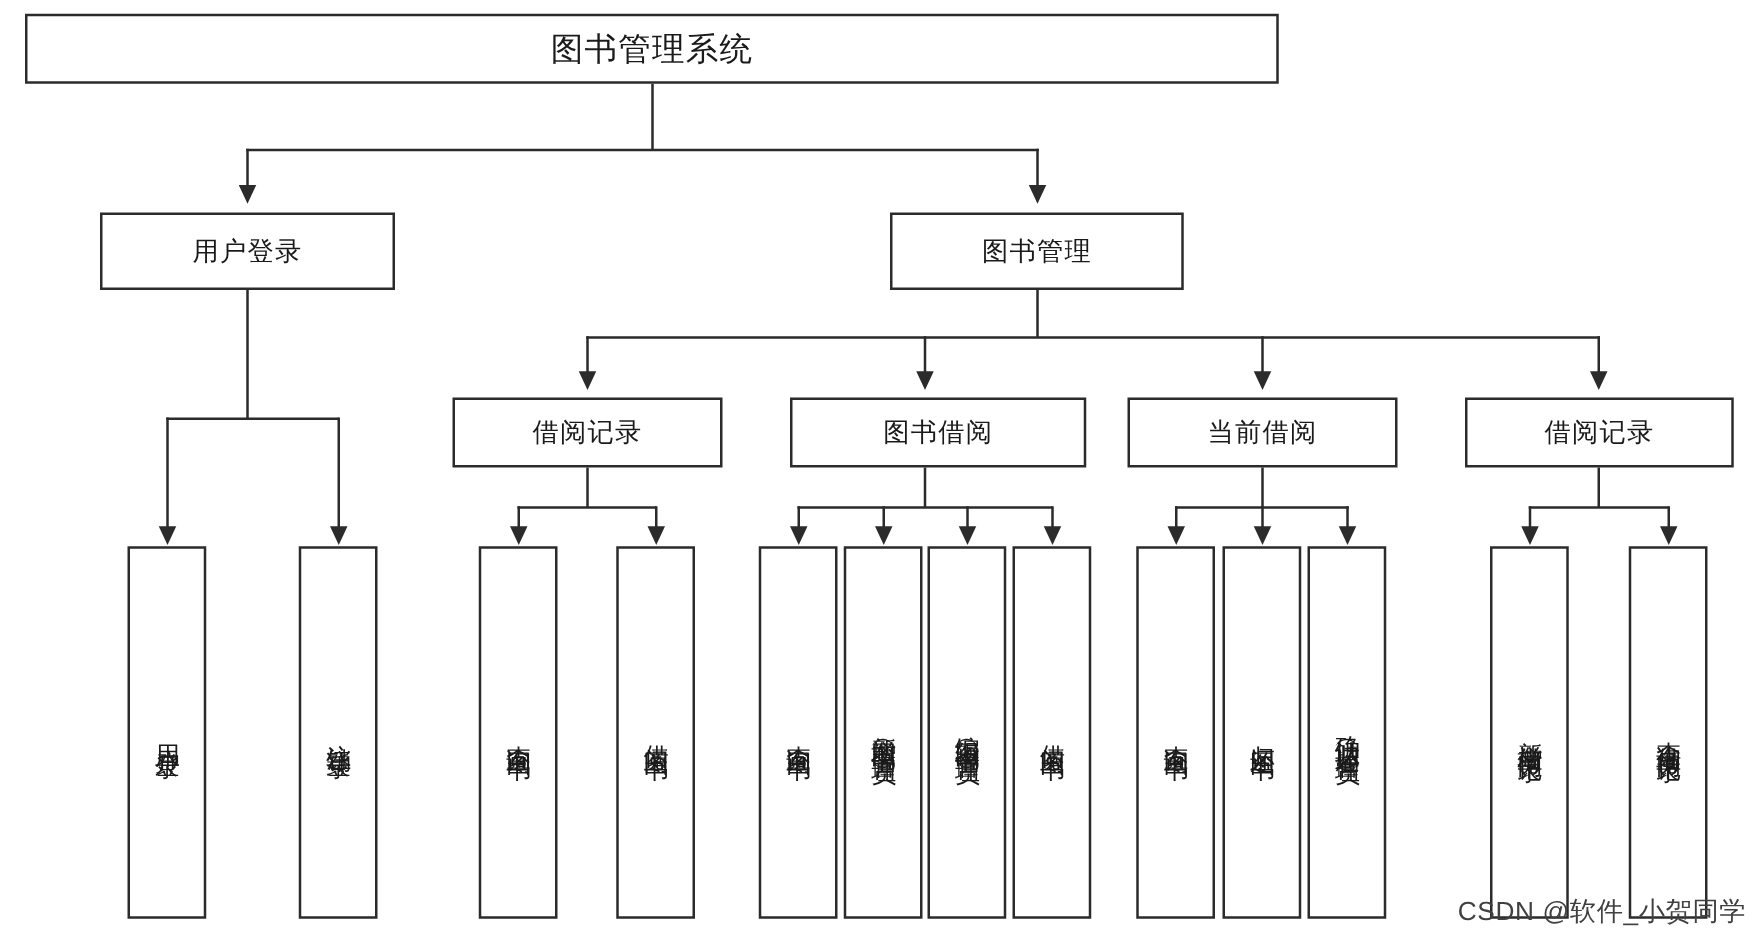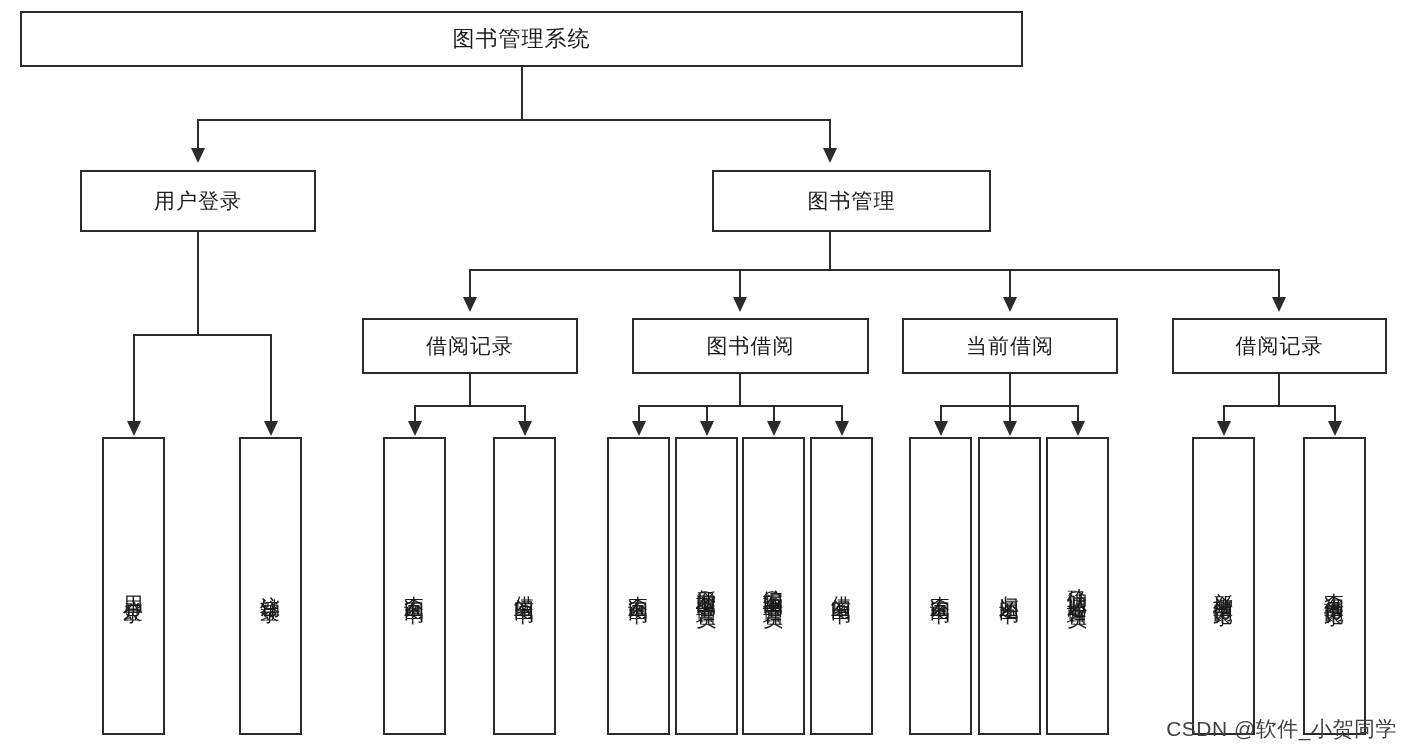--- a/index.html
+++ b/index.html
@@ -19,21 +19,21 @@
     border:2px solid #2b2b2b;
     display:flex;
     align-items:center;
     justify-content:center;
     color:#1a1a1a;
   }
   .node.h{            
     font-size:21px;
     letter-spacing:1px;
   }
-  .node.root{font-size:22px;}
+  .node.root{font-size:26px;}
   .node.v{            
     font-size:20px;
     writing-mode:vertical-rl;
     text-orientation:upright;
     letter-spacing:3px;
     line-height:1;
     padding:6px 0;
     align-items:center;
     justify-content:center;
     white-space:nowrap;
@@ -75,21 +75,21 @@
   <div class="lnk h" style="left:197px;top:119px;width:634px;height:2px;"></div>
 
   <div class="lnk v" style="left:197px;top:119px;width:2px;height:29px;"></div>
   <div class="arrow" style="left:191px;top:148px;"></div>
   <div class="lnk v" style="left:829px;top:119px;width:2px;height:29px;"></div>
   <div class="arrow" style="left:823px;top:148px;"></div>
 
   <div class="node h" style="left:80px;top:170px;width:236px;height:62px;">
     <span>用户登录</span>
   </div>
-  <div class="node h" style="left:712px;top:170px;width:279px;height:62px;">
+  <div class="node h" style="left:712px;top:170px;width:235px;height:62px;">
     <span>图书管理</span>
   </div>
 
   <div class="lnk v" style="left:197px;top:232px;width:2px;height:103px;"></div>
   <div class="lnk h" style="left:133px;top:334px;width:138px;height:2px;"></div>
   <div class="lnk v" style="left:133px;top:334px;width:2px;height:88px;"></div>
   <div class="arrow" style="left:127px;top:421px;"></div>
   <div class="lnk v" style="left:270px;top:334px;width:2px;height:88px;"></div>
   <div class="arrow" style="left:264px;top:421px;"></div>
 

